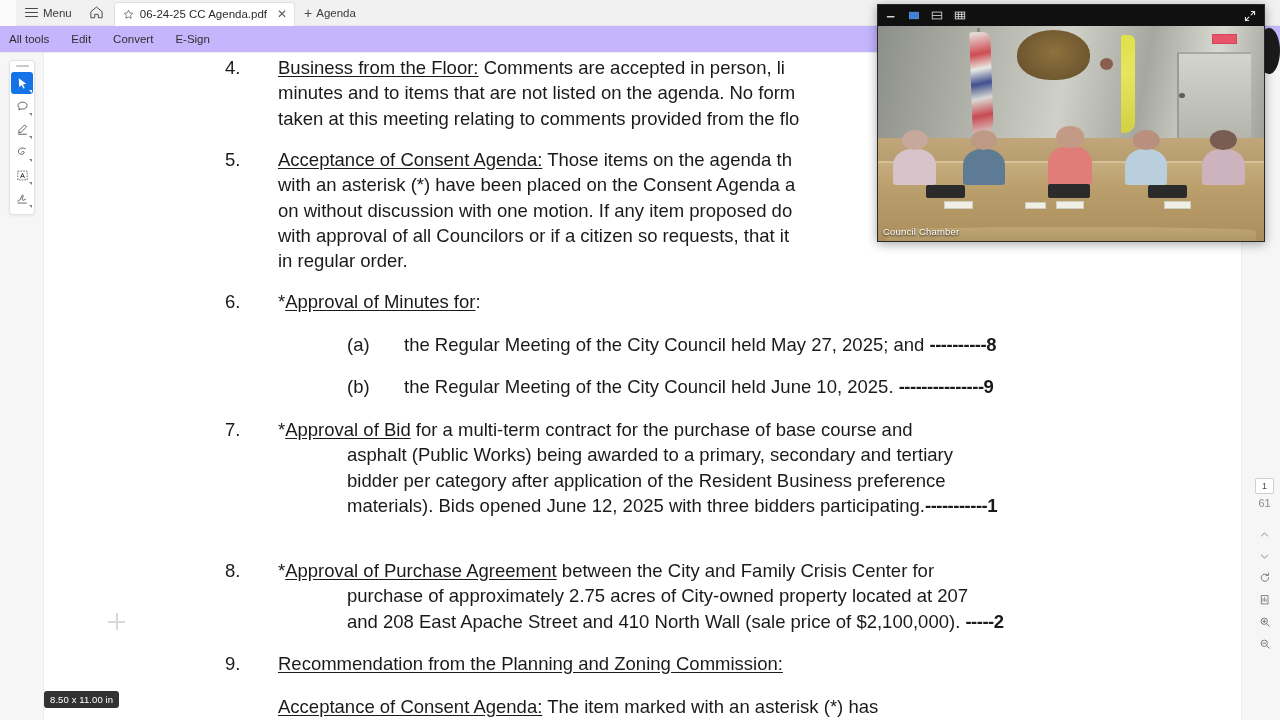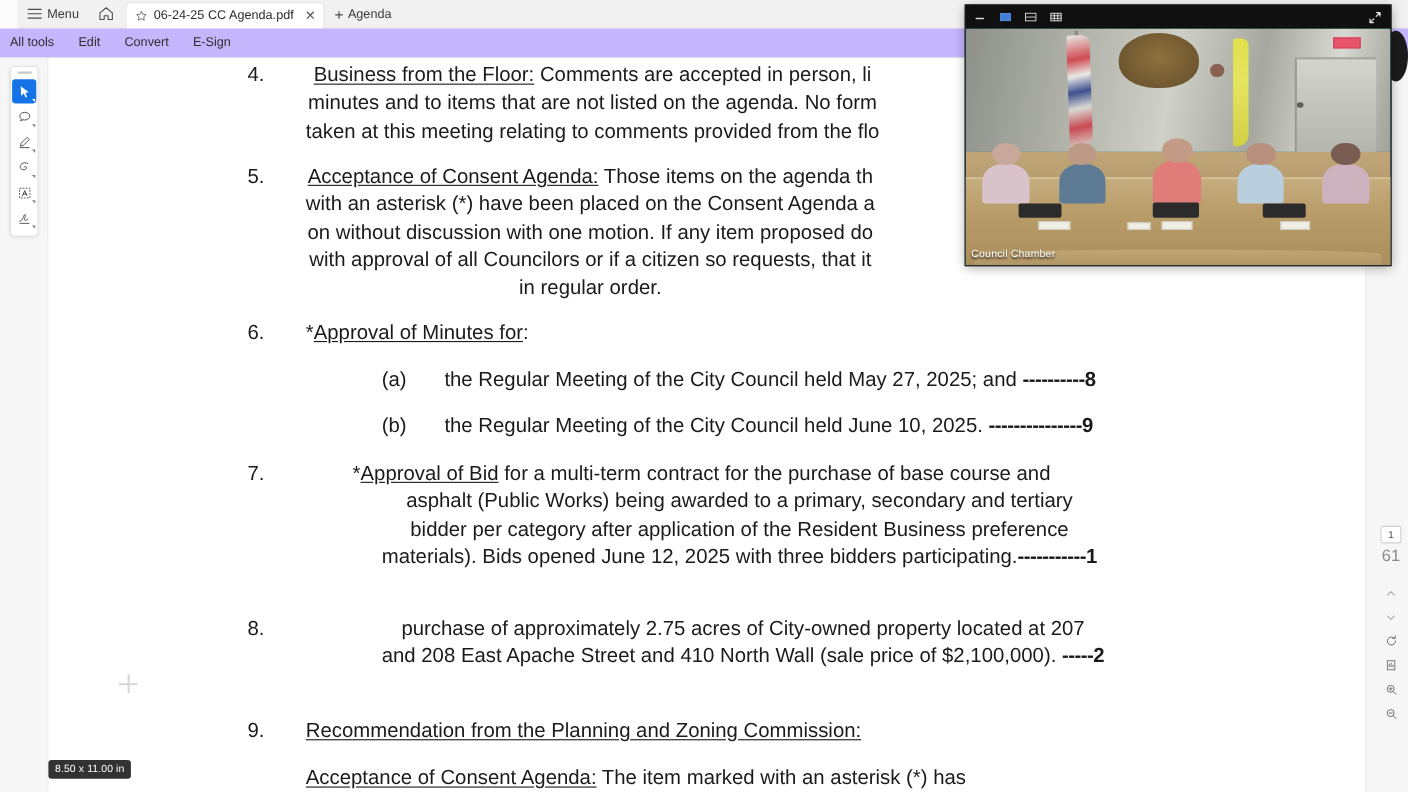--- a/index.html
+++ b/index.html
@@ -67,21 +67,21 @@
   .doc {
     position: absolute; top: 0; left: 0; right: 0;
     font-family: "Liberation Sans", sans-serif;
     color: #1a1a1a;
   }
   .item { position: absolute; display: flex; }
   .num {
     width: 62px; flex: 0 0 62px; font-size: 18.5px; line-height: 25px;
     text-align: left; padding-left: 9px;
   }
-  .body { font-size: 18.5px; line-height: 25.3px; text-align: center; }
+  .body { font-size: 18.5px; line-height: 25.3px; }
   .u { text-decoration: underline; text-underline-offset: 2px; }
   .ind { display: block; }
   .hang { padding-left: 69px; }
   .leader { font-weight: bold; letter-spacing: -0.5px; }
   .pg { font-weight: bold; }
 
   .sub { position: absolute; display: flex; font-size: 18.5px; line-height: 25px; }
   .sub-lbl { width: 57px; flex: 0 0 57px; }
 
   
@@ -108,21 +108,21 @@
   .rightrail {
     position: absolute; right: 2px; top: 478px; width: 27px;
     display: flex; flex-direction: column; align-items: center; gap: 2px;
     z-index: 5;
   }
   .pagebox {
     width: 19px; height: 16px; border: 1px solid #cfcfcf; border-radius: 2px;
     background: #fff; font-size: 9px; color: #4a4a4a;
     display: flex; align-items: center; justify-content: center;
   }
-  .pagecount { font-size: 15px; color: #8c8c8c; margin: 1px 0 13px; }
+  .pagecount { font-size: 11px; color: #8c8c8c; margin: 1px 0 13px; }
   .navbtn {
     width: 22px; height: 20px; display: flex; align-items: center; justify-content: center;
     color: #6e6e6e;
   }
 
   
   .sizetip {
     position: absolute; left: 44px; bottom: 12px;
     background: #323232; color: #ffffff; font-size: 9.5px;
     padding: 3px 6px; border-radius: 3px; letter-spacing: .1px;
@@ -273,20 +273,21 @@
               <span class="ind"><span>*</span><span class="u">Approval of Bid</span><span> for a multi-term contract for the purchase of base course and</span></span>
               <span class="ind hang">asphalt (Public Works) being awarded to a primary, secondary and tertiary</span>
               <span class="ind hang">bidder per category after application of the Resident Business preference</span>
               <span class="ind hang"><span>materials).  Bids opened June 12, 2025 with three bidders participating.</span><span class="leader">-----------</span><span class="pg">1</span></span>
             </div>
           </div>
 
           <div class="item" style="top:505px; left:172px;">
             <div class="num">8.</div>
             <div class="body">
+              <span class="ind"><span>*</span><span class="u">Approval of Purchase Agreement</span><span> between the City and Family Crisis Center for</span></span>
               <span class="ind hang">purchase of approximately 2.75 acres of City-owned property located at 207</span>
               <span class="ind hang"><span>and 208 East Apache Street and 410 North Wall (sale price of $2,100,000).</span> <span class="leader">-----</span><span class="pg">2</span></span>
             </div>
           </div>
 
           <div class="item" style="top:598px; left:172px;">
             <div class="num">9.</div>
             <div class="body">
               <span class="u">Recommendation from the Planning and Zoning Commission:</span>
             </div>

